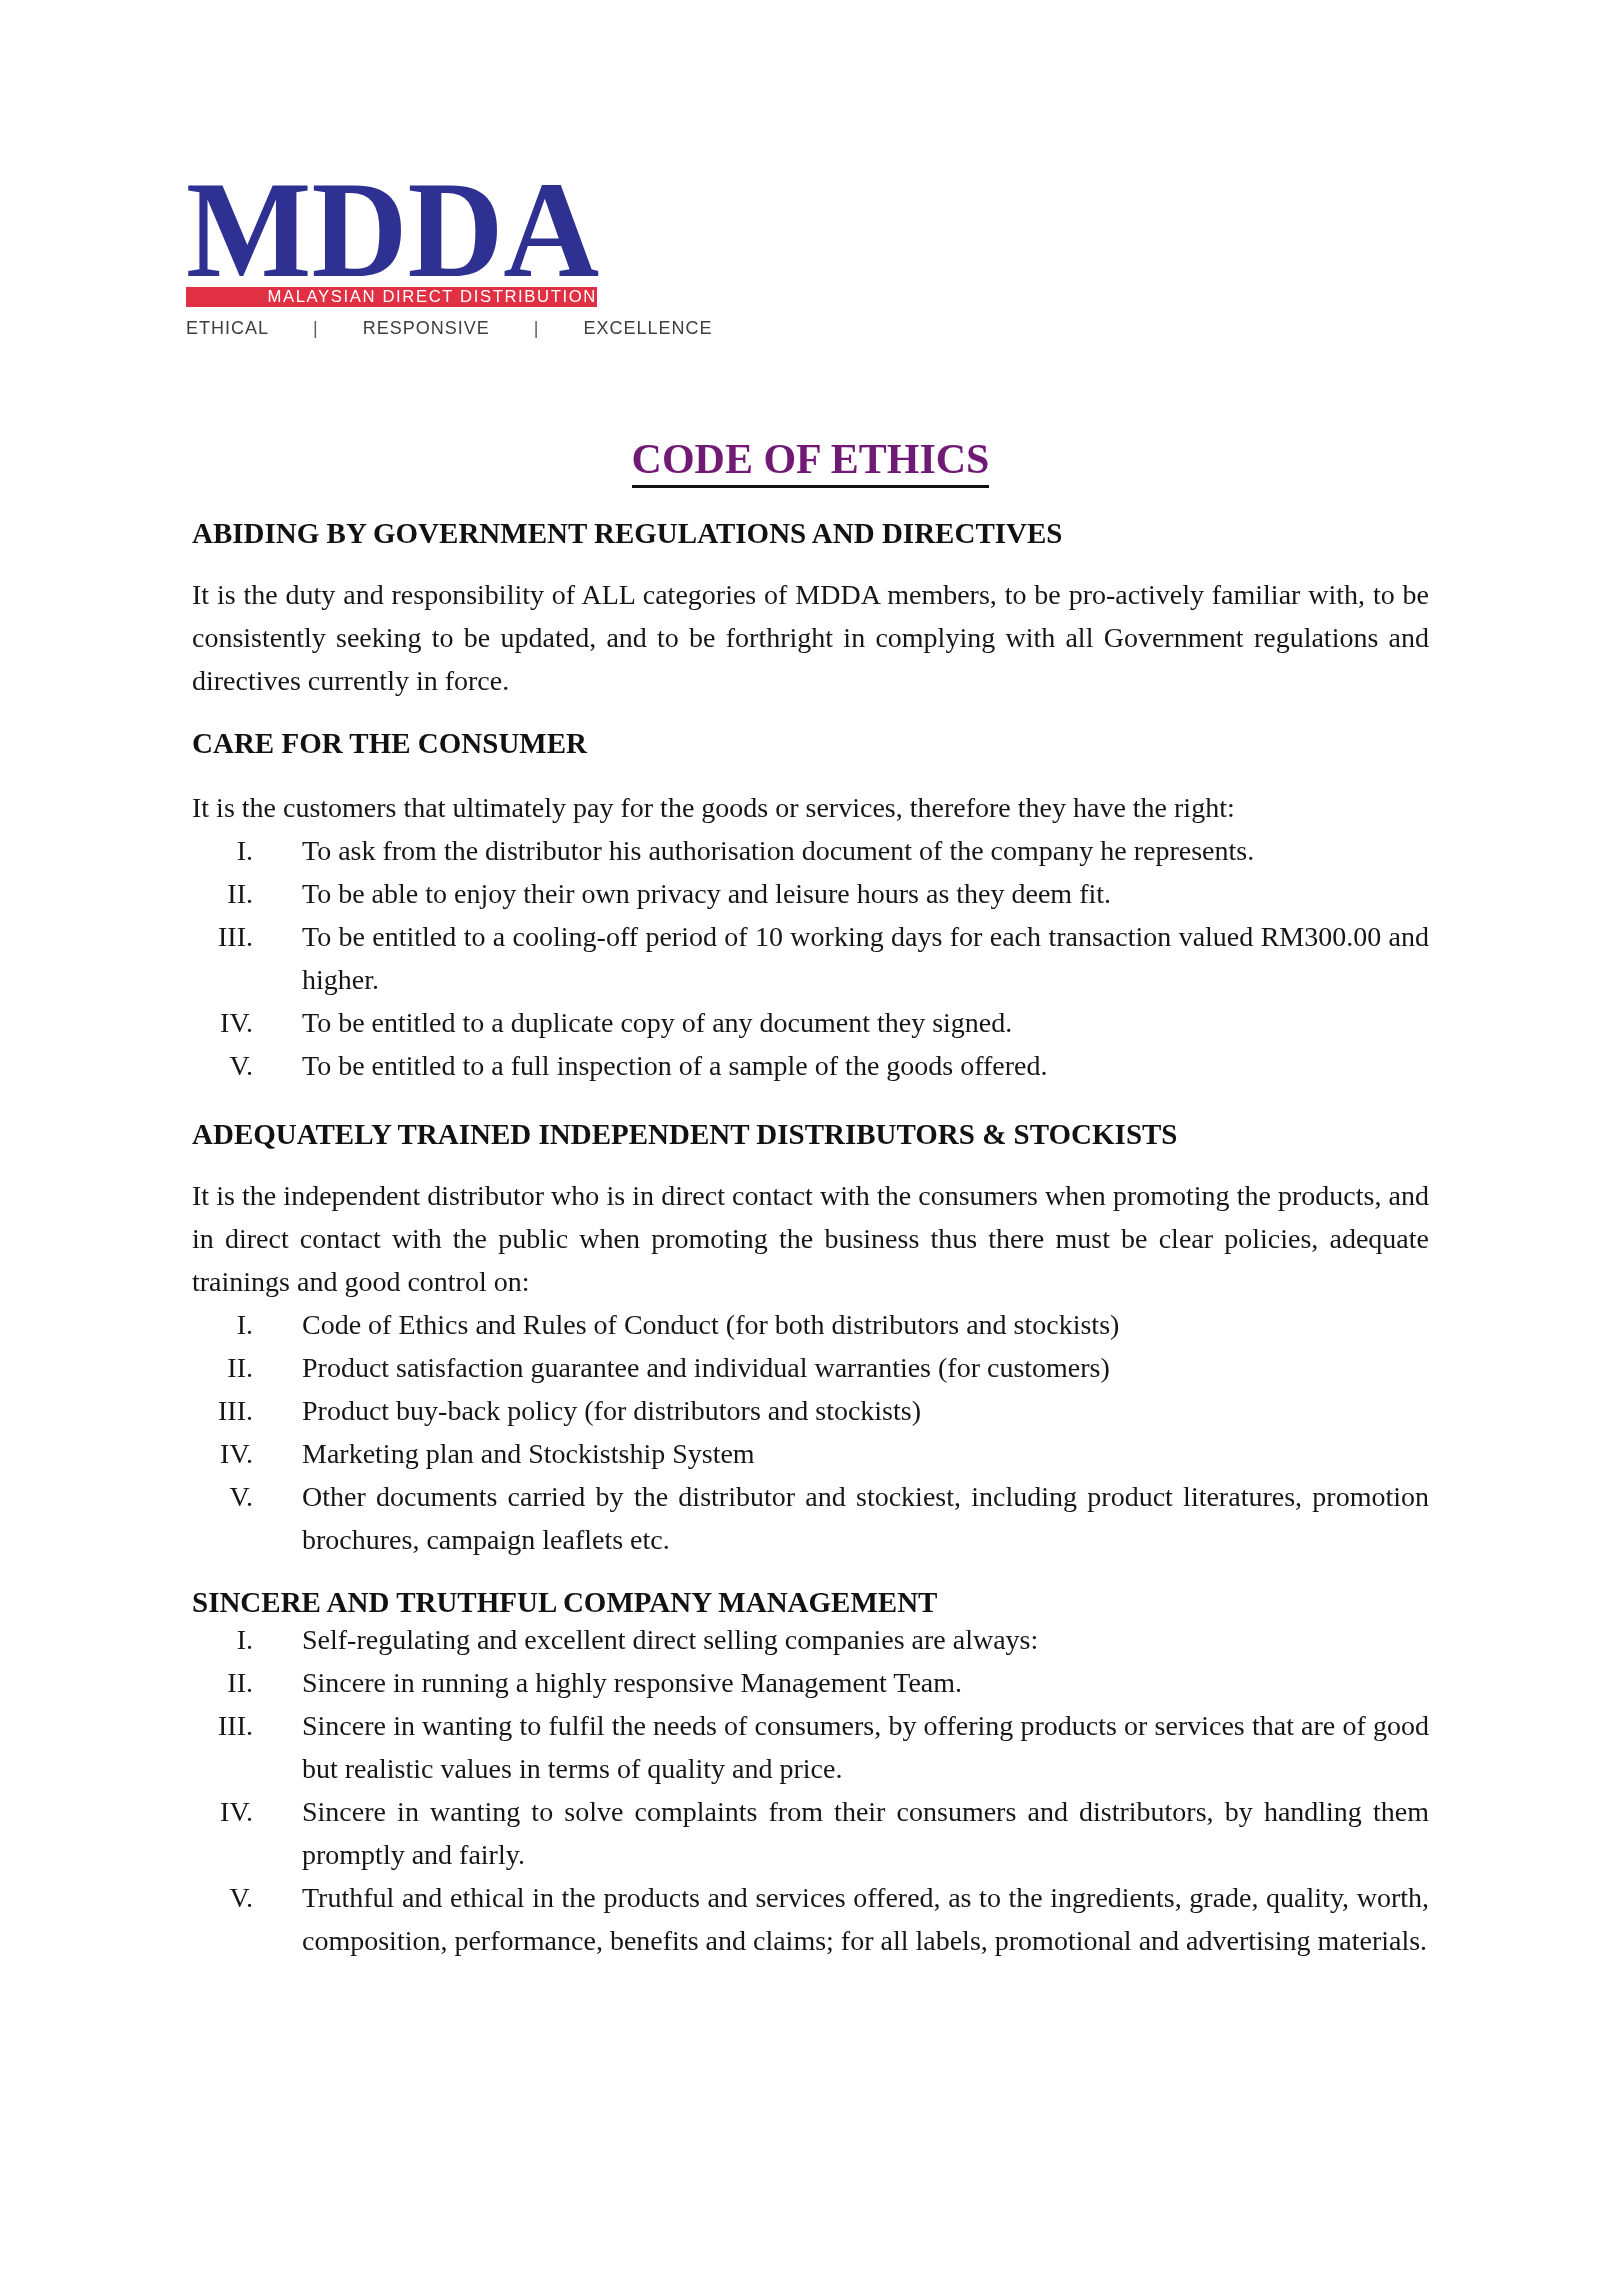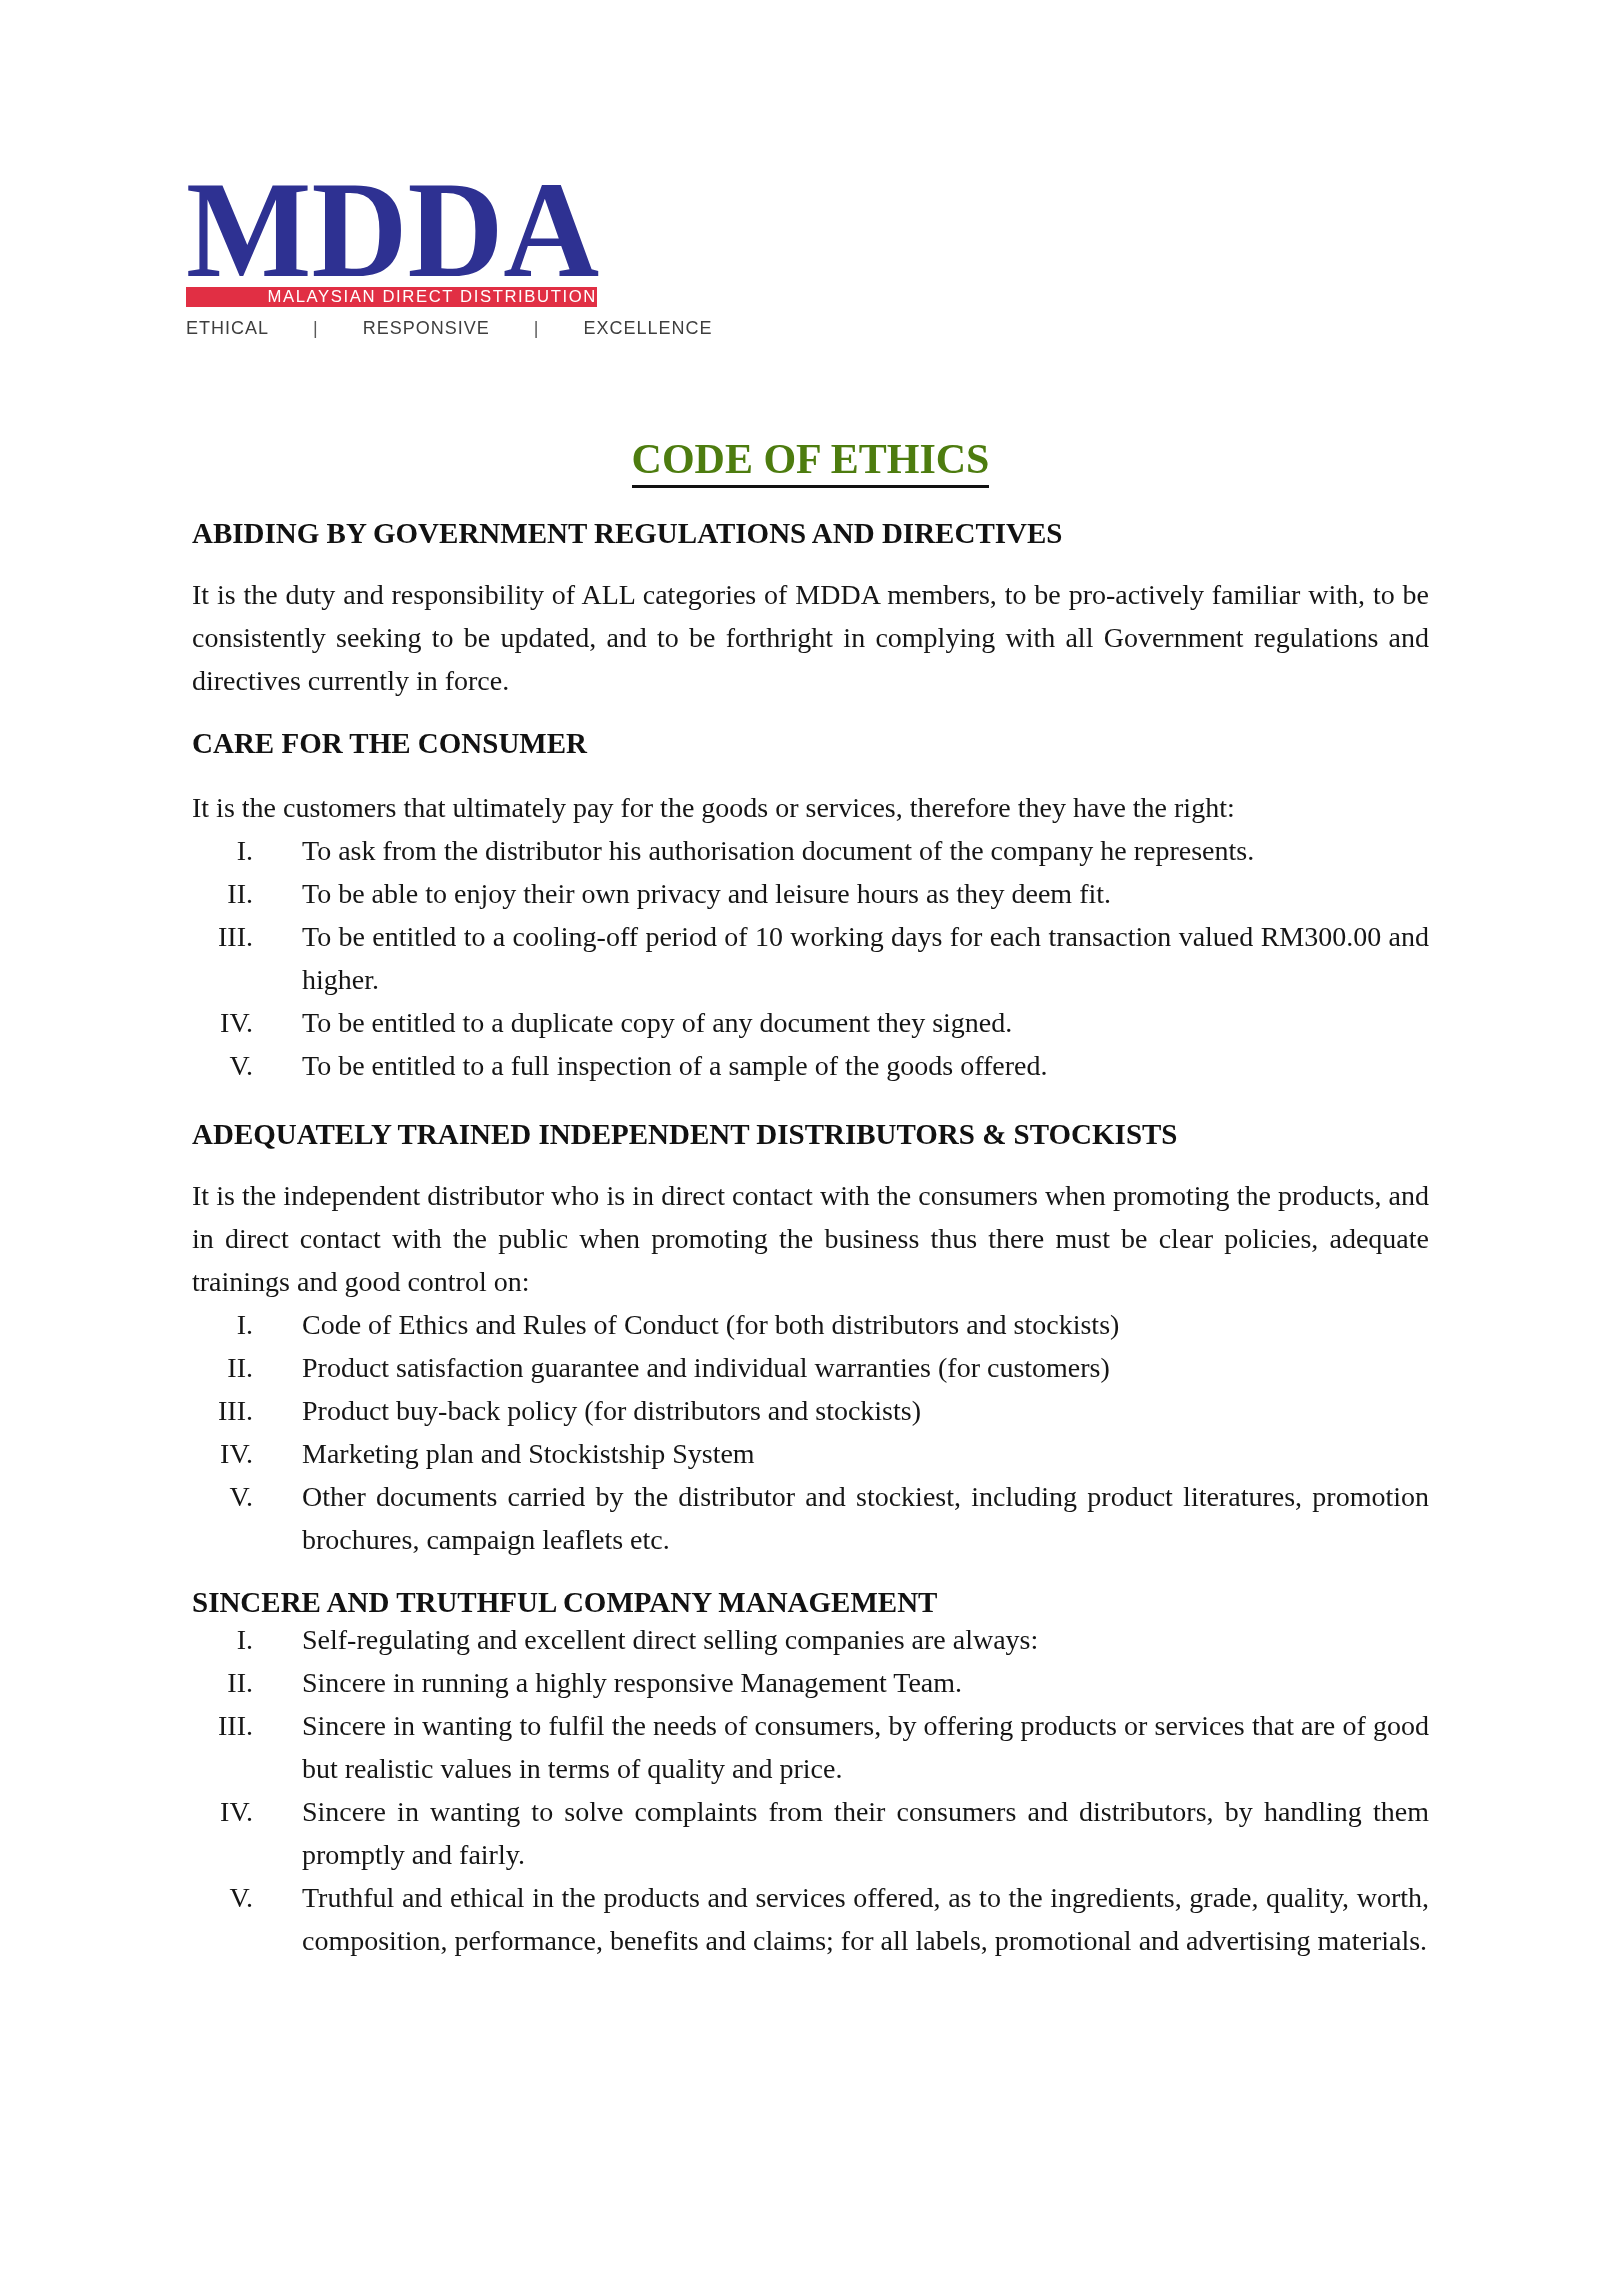--- a/index.html
+++ b/index.html
@@ -41,21 +41,21 @@
     letter-spacing:1px;
     color:#3e3e3e;
     gap:44px;
   }
   .values .sep{color:#5a5a5a;}
   
   .content{padding:435px 192px 0 192px;}
   .title{
     margin:0;text-align:center;
     font-size:42px;line-height:49px;font-weight:bold;
-    color:#4d7c0f;
+    color:#701a75;
   }
   .title span{border-bottom:3.9px solid #111111;padding-bottom:2.9px;}
   h2{
     margin:0;font-size:29px;line-height:32px;font-weight:bold;color:#121212;
   }
   p{margin:0;line-height:43px;text-align:justify;font-family:Liberation Serif, serif;}
   .single{text-align:left;}
   ul.rlist{list-style:none;margin:0;padding:0;}
   ul.rlist li{display:flex;line-height:43px;}
   ul.rlist .num{width:61px;text-align:right;flex:0 0 61px;}

